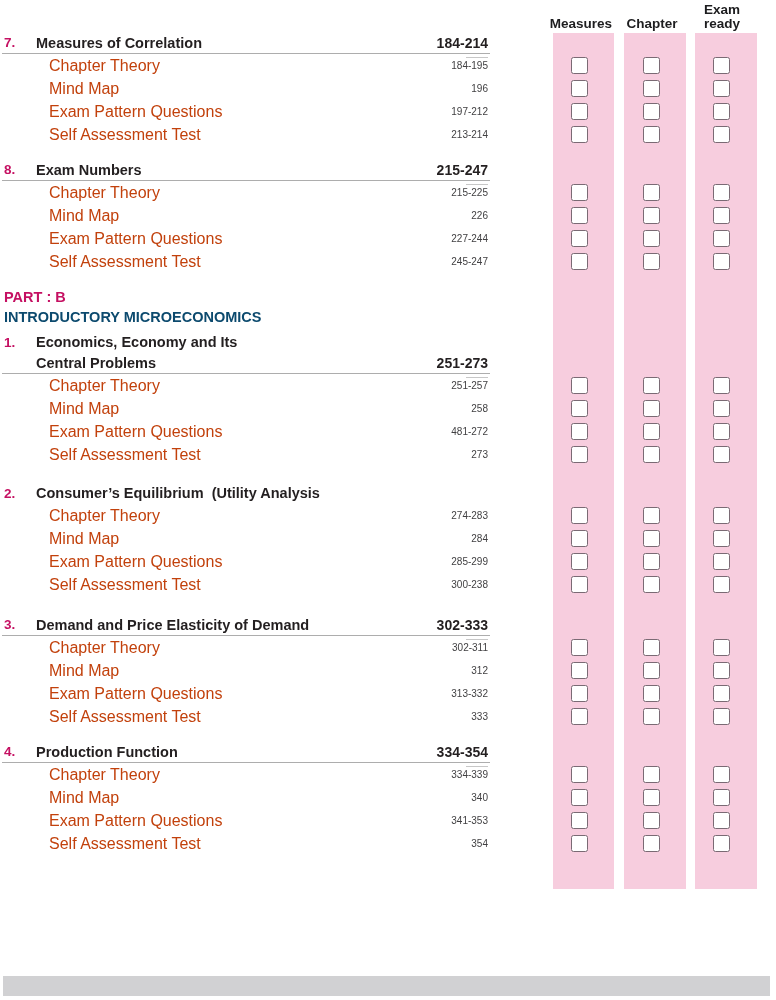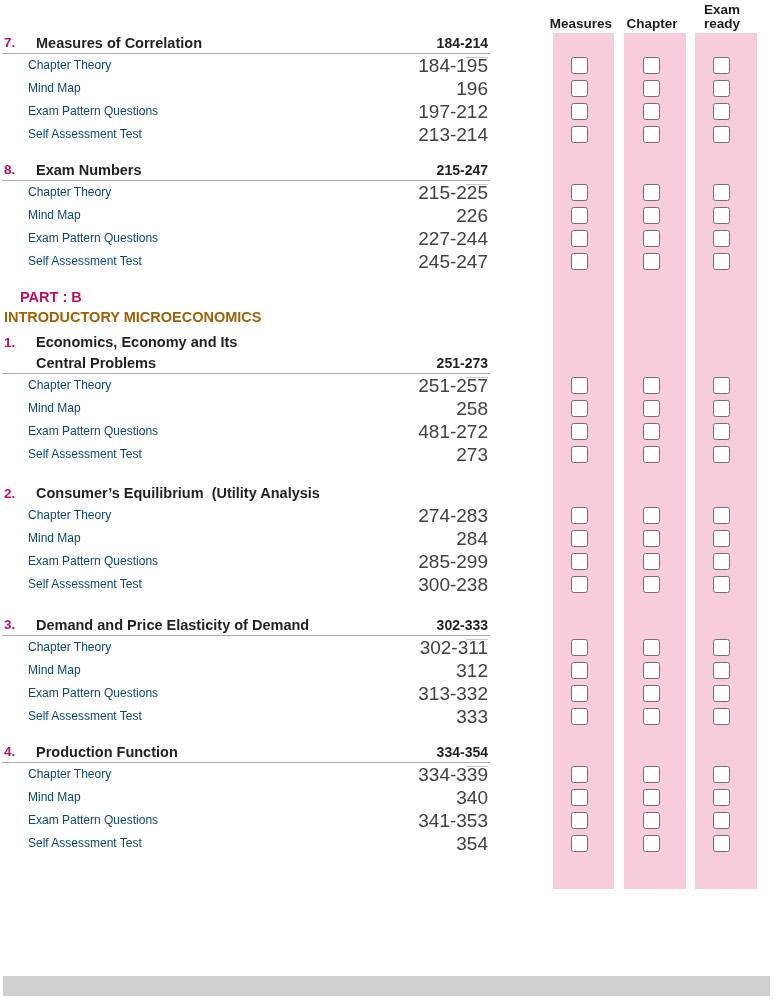--- a/index.html
+++ b/index.html
@@ -19,30 +19,30 @@
   .toc{position:absolute;left:0;top:32px;width:776px;}
   .chapter{position:relative;}
   .head-line{position:relative;height:22px;line-height:22px;}
   .head-line.multi{height:21px;line-height:21px;}
   .head-title{
     position:absolute;left:36px;font-weight:bold;font-size:14.5px;color:#231f20;white-space:pre;
   }
   .chap-num{
     position:absolute;left:4px;top:0;font-weight:bold;font-size:13.5px;color:var(--accent,#c51062);
   }
-  .pages{position:absolute;right:288px;font-size:19px;}
+  .pages{position:absolute;right:288px;font-size:10px;}
   .pages.bold{font-weight:bold;font-size:14px;color:#231f20;}
   .rule{position:absolute;left:2px;bottom:0;width:488px;height:1px;background:#adadad;}
   .rule::after{content:"";position:absolute;right:2px;top:4px;width:22px;height:1px;background:#c7c7c7;}
   .item-row{position:relative;height:23px;line-height:23px;}
-  .item-label{position:absolute;left:28px;font-size:12px;color:#0c4a6e;}
+  .item-label{position:absolute;left:49px;font-size:16px;color:#c2410c;}
   .item-row .pages{color:#414042;}
   
-  .part-label{height:20px;line-height:20px;font-weight:bold;font-size:14.5px;color:var(--accent,#c51062);padding-left:20px;}
-  .part-title{height:21px;line-height:21px;font-weight:bold;font-size:14.5px;color:#a16207;padding-left:4px;}
+  .part-label{height:20px;line-height:20px;font-weight:bold;font-size:14.5px;color:var(--accent,#c51062);padding-left:4px;}
+  .part-title{height:21px;line-height:21px;font-weight:bold;font-size:14.5px;color:#0c4a6e;padding-left:4px;}
   
   .cb{
     position:absolute;top:50%;margin-top:-8.5px;width:17px;height:17px;box-sizing:border-box;
     background:#fff;border:1.5px solid var(--cbborder,#7a6a74);border-radius:2.5px;cursor:pointer;
   }
   
   .footer-bar{position:absolute;left:3px;top:976px;width:767px;height:20px;background:var(--footer,#d1d1d3);}
 </style>
 </head>
 <body>

